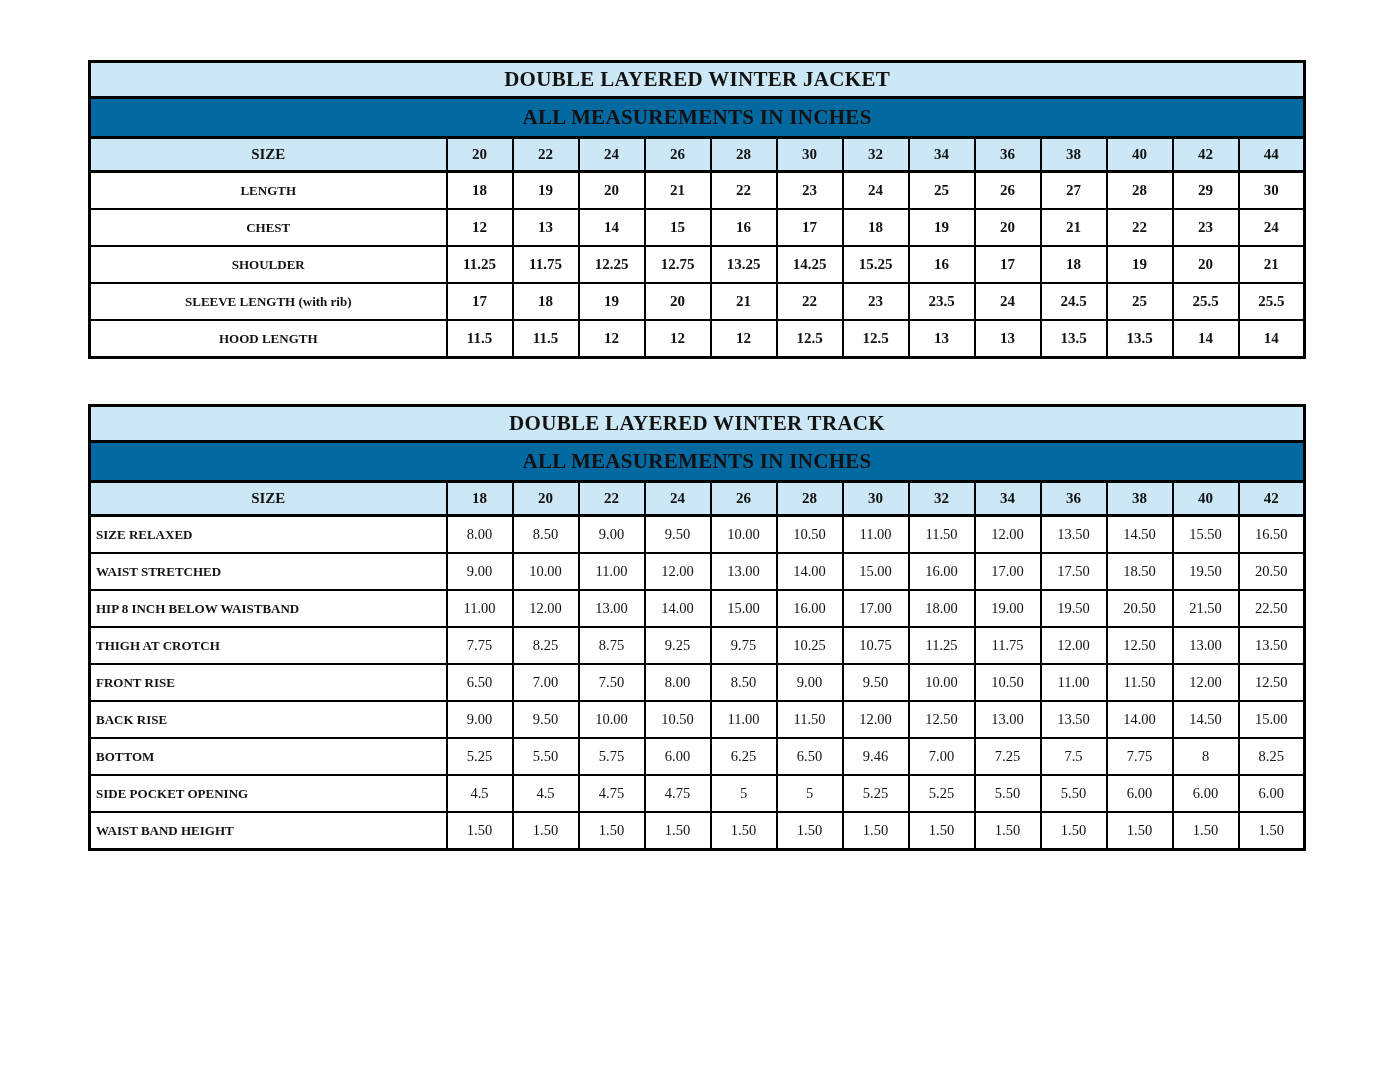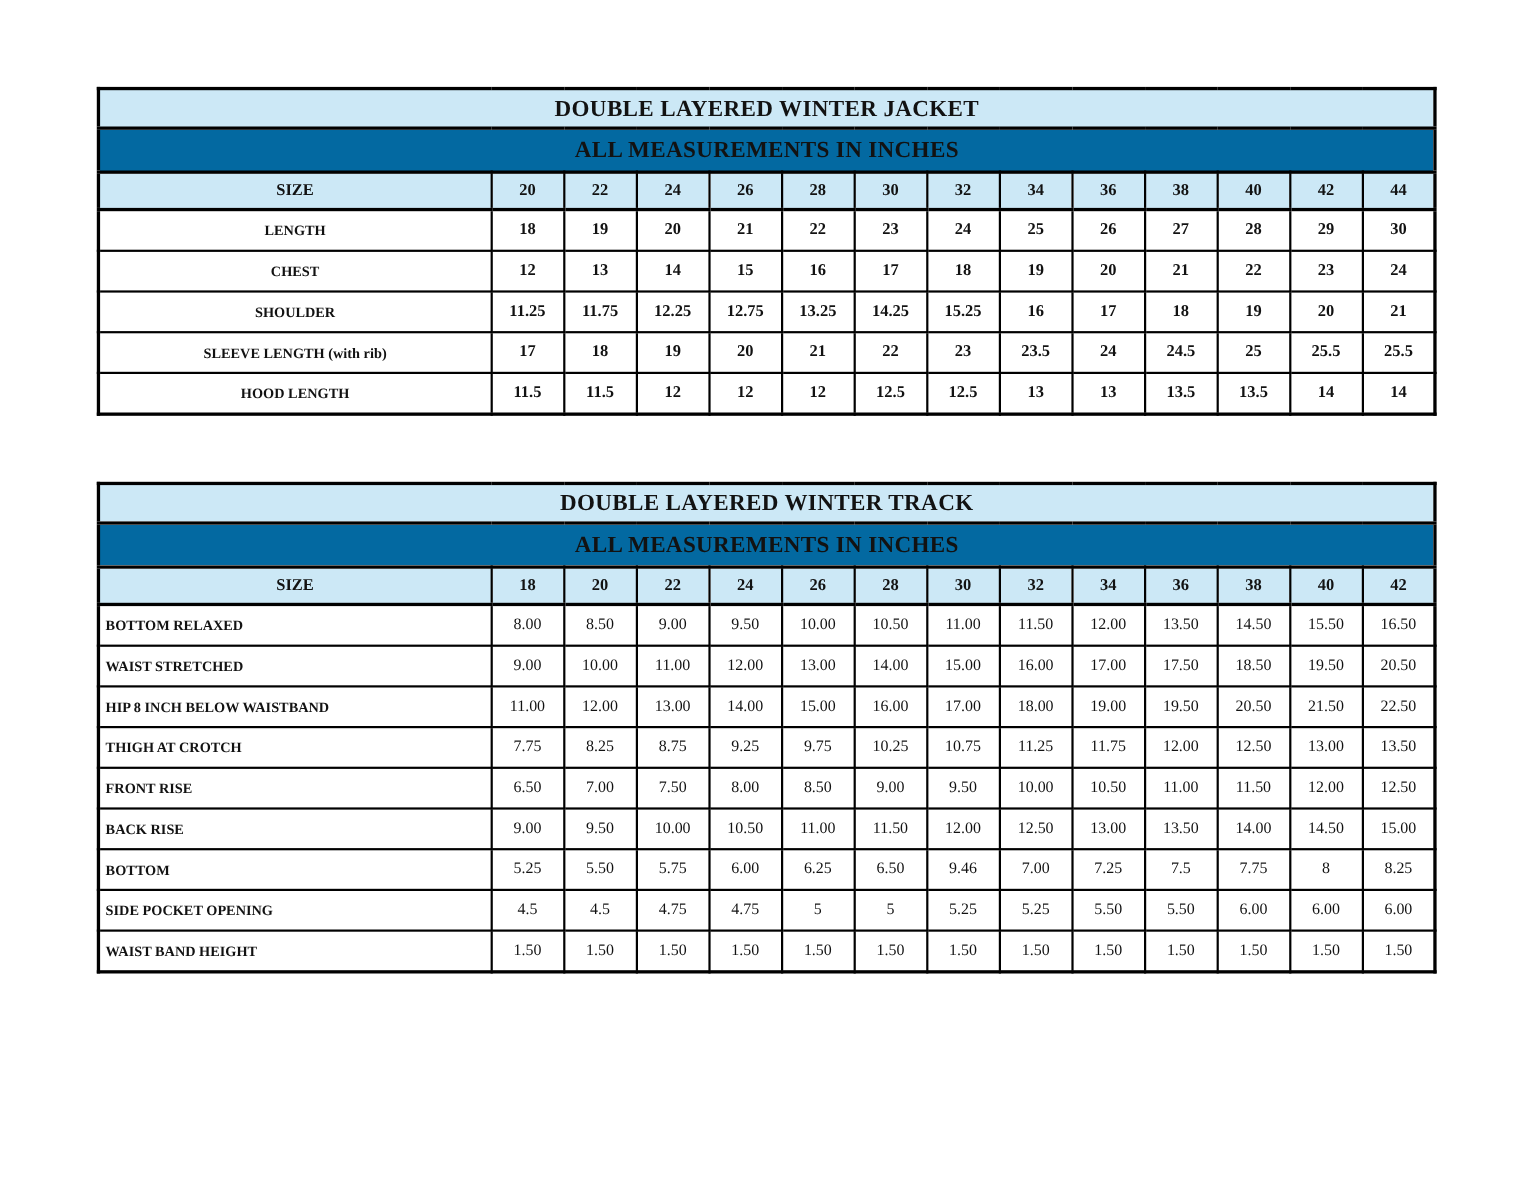--- a/index.html
+++ b/index.html
@@ -20,22 +20,22 @@
     background: #ffffff;
     overflow: hidden;
   }
   table.size-table {
     border-collapse: collapse;
     table-layout: fixed;
     width: 1216px;
     margin-left: 88px;
     border: 3px solid #000;
   }
-  table#jacket-table { margin-top: 79px; }
-  table#track-table  { margin-top: 60px; }
+  table#jacket-table { margin-top: 60px; }
+  table#track-table  { margin-top: 45px; }
 
   table.size-table th,
   table.size-table td {
     border: 2px solid #000;
     text-align: center;
     vertical-align: middle;
     padding: 0;
     overflow: hidden;
     white-space: nowrap;
   }
@@ -247,21 +247,21 @@
           <th>32</th>
           <th>34</th>
           <th>36</th>
           <th>38</th>
           <th>40</th>
           <th>42</th>
         </tr>
       </thead>
       <tbody>
         <tr>
-          <td class="row-label">BOTTOM RELAXED</td>
+          <td class="row-label">SIZE RELAXED</td>
           <td class="value-cell">8.00</td>
           <td class="value-cell">8.50</td>
           <td class="value-cell">9.00</td>
           <td class="value-cell">9.50</td>
           <td class="value-cell">10.00</td>
           <td class="value-cell">10.50</td>
           <td class="value-cell">11.00</td>
           <td class="value-cell">11.50</td>
           <td class="value-cell">12.00</td>
           <td class="value-cell">13.50</td>

